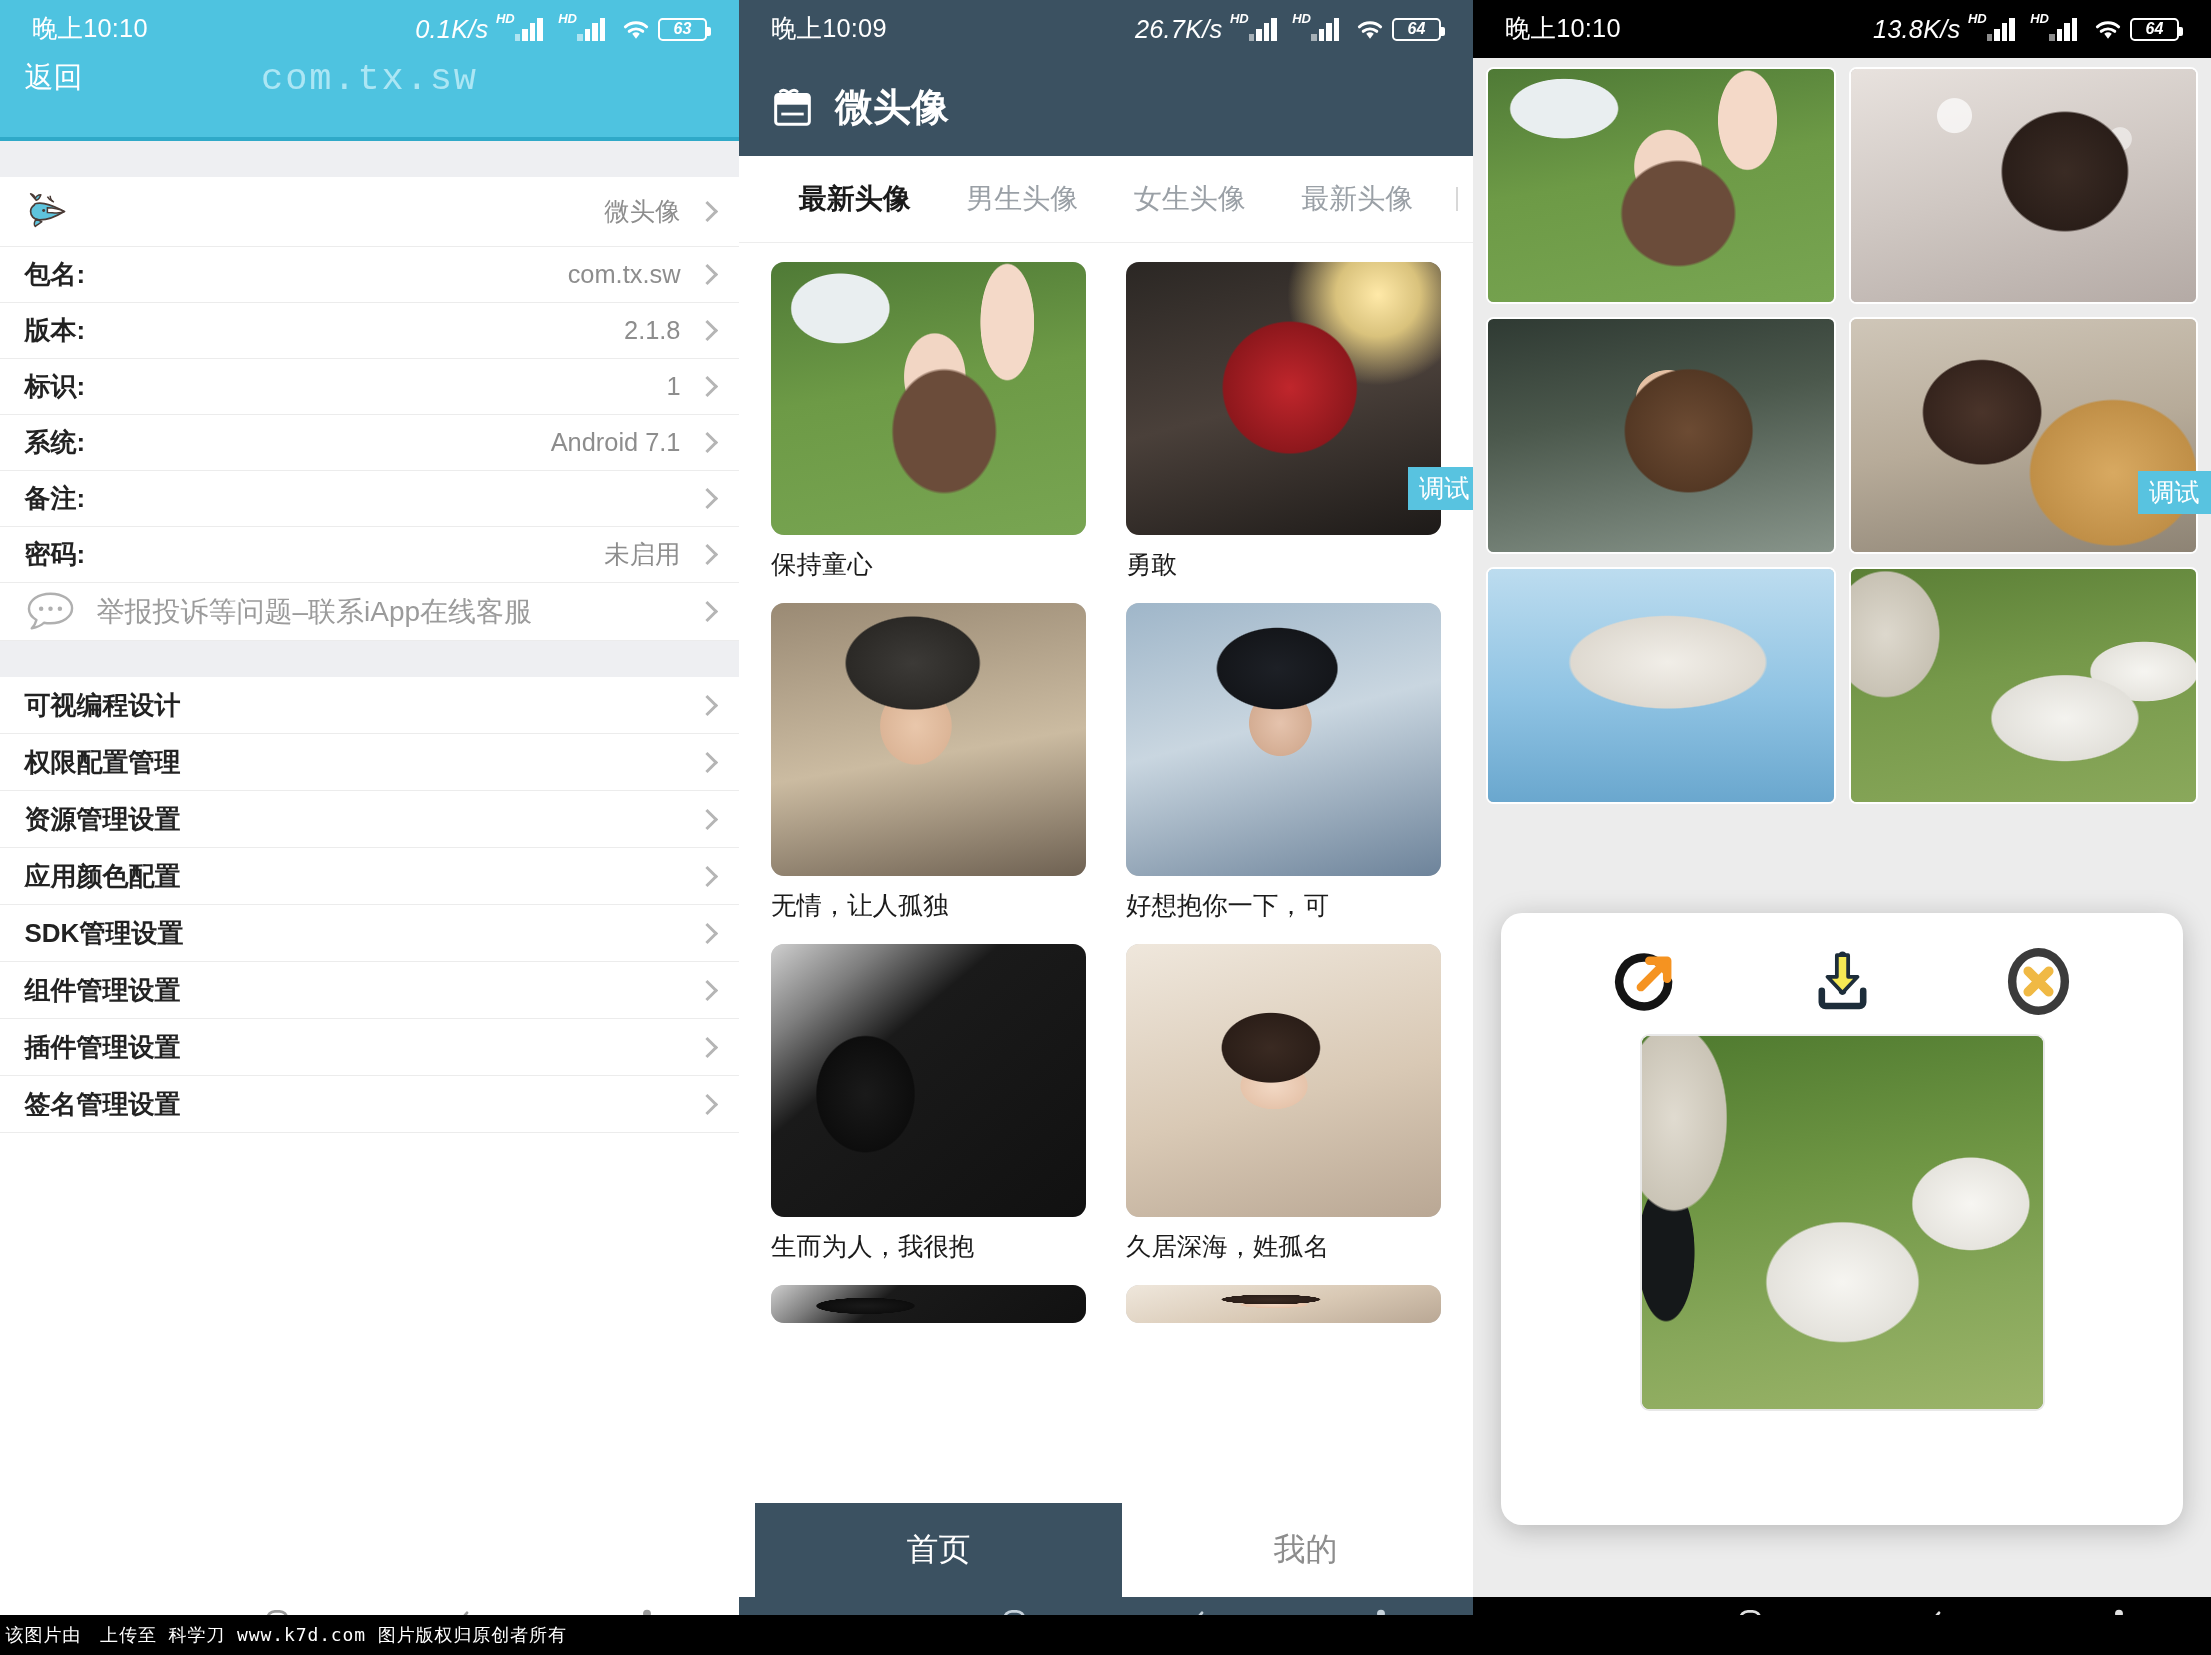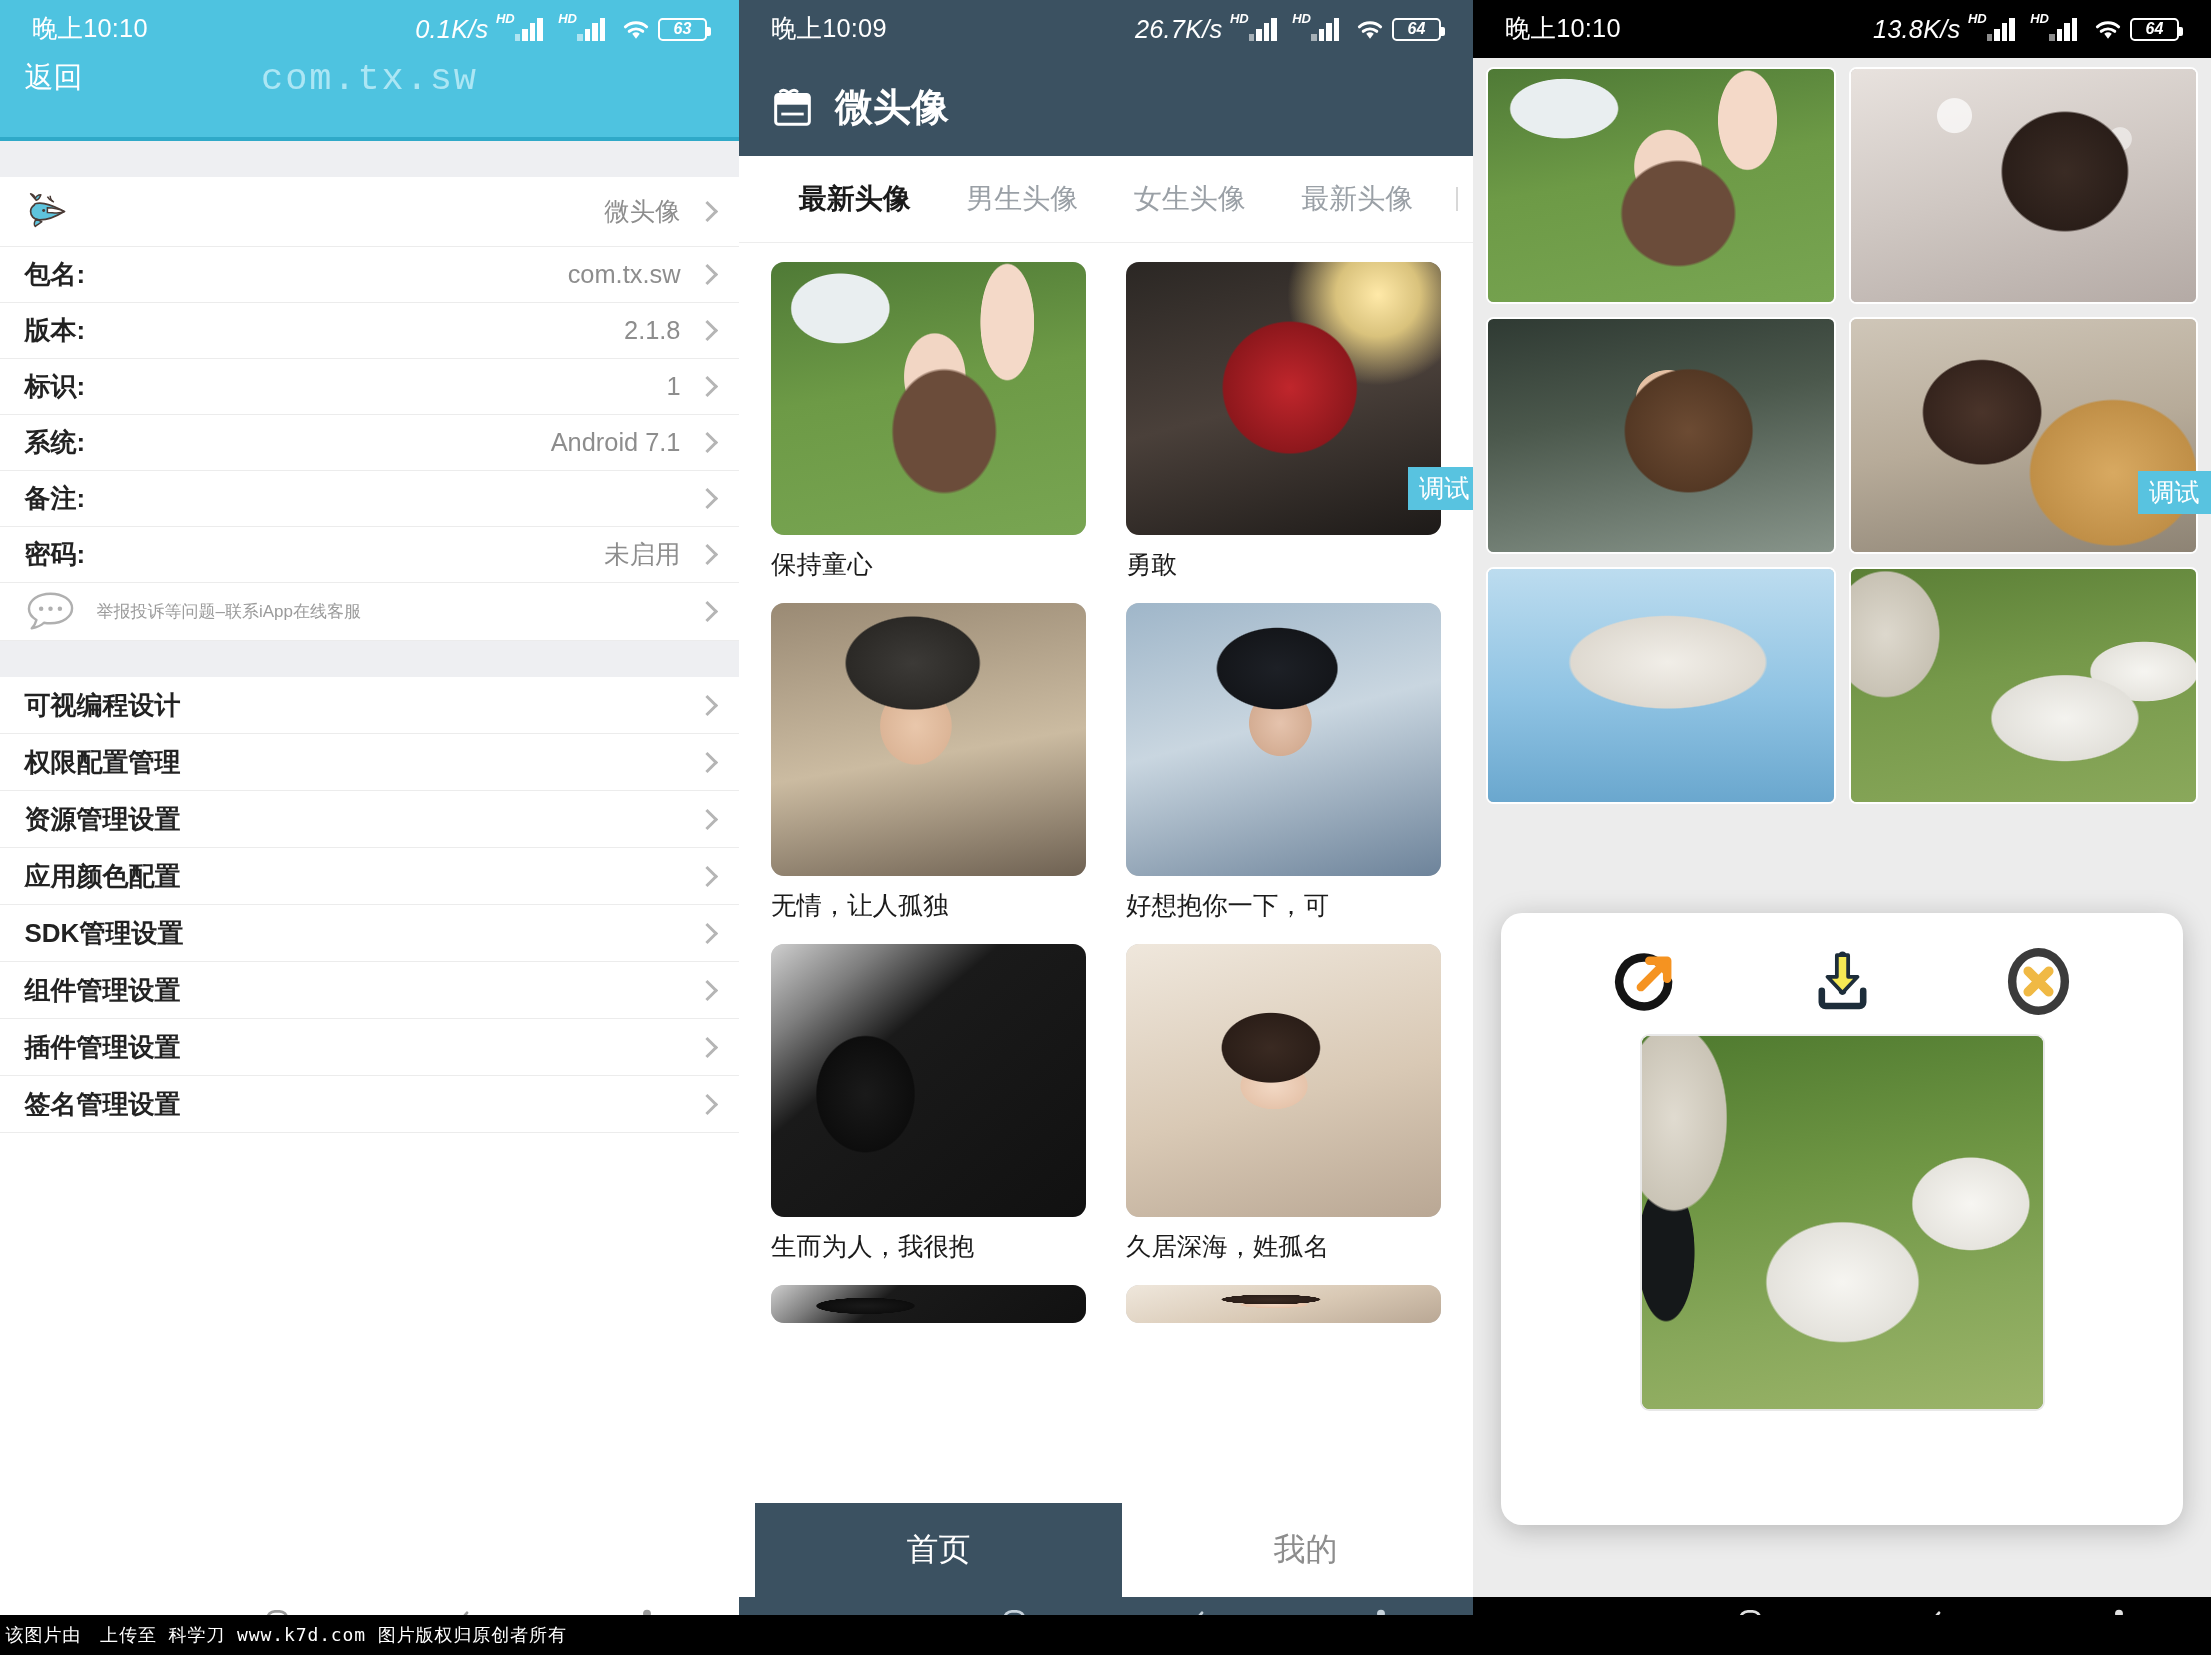--- a/index.html
+++ b/index.html
@@ -63,21 +63,21 @@
   .a-row.tall { height:58px; }
   .a-row-brand { height:70px; }
   .a-label { font-size:26px; color:#222; font-weight:bold; }
   .a-value { margin-left:auto; font-size:25.4px; color:#8d8d8d; padding-right:19px; }
   .chev {
     width:15px; height:15px; border-right:3.8px solid #b5b5b5; border-top:3.8px solid #b5b5b5;
     transform:rotate(45deg); flex:none;
   }
   .whale { width:56px; height:43px; }
   .bubble-ic { width:51px; height:45px; }
-  .a-support-text { font-size:17px; color:#9b9b9b; margin-left:21px; }
+  .a-support-text { font-size:28px; color:#9b9b9b; margin-left:21px; }
 
   
   .b-header { background:#3b5161; }
   .b-titlebar { height:98px; display:flex; align-items:center; padding:0 32px; gap:21px; }
   .b-title { color:#fff; font-size:38px; font-weight:bold; }
   .gift-ic { width:43px; height:43px; }
   .b-tabs {
     height:87px; background:#fff; display:flex; align-items:center;
     padding:0 32px; gap:0; position:relative; border-bottom:0.9px solid #ededed;
   }

